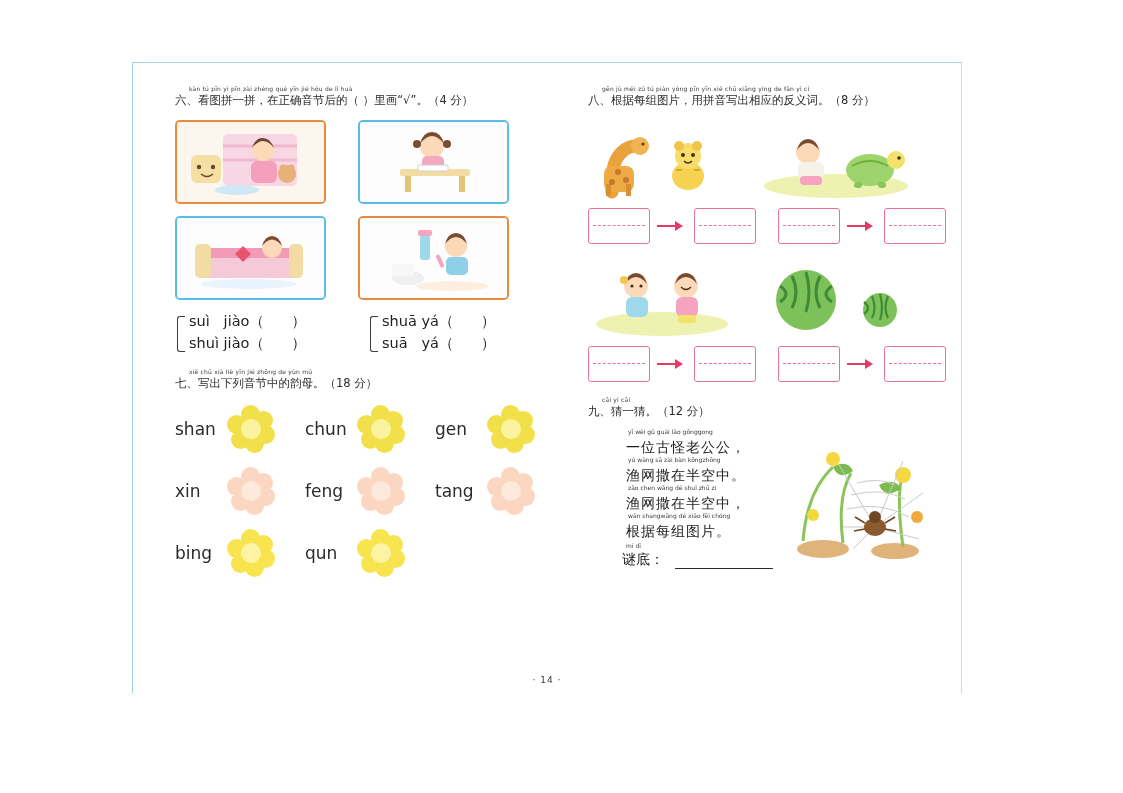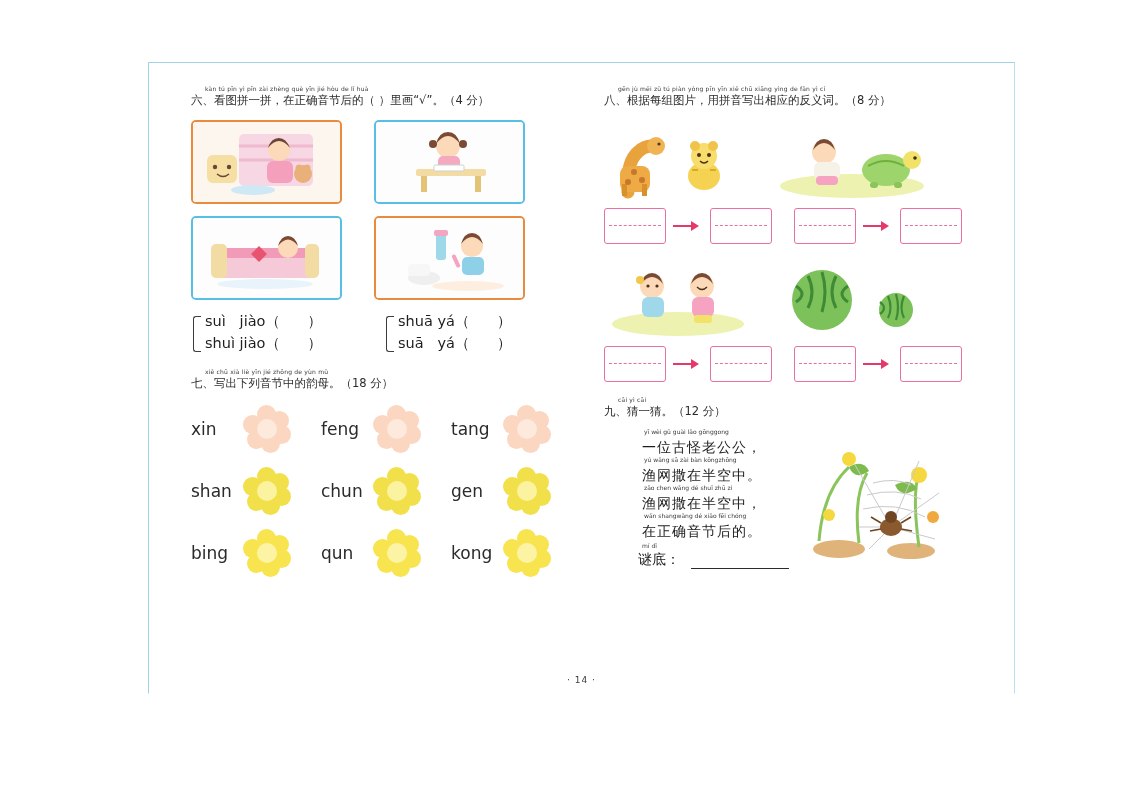--- a/index.html
+++ b/index.html
@@ -4,28 +4,27 @@
 <style>
   html,body{margin:0;padding:0;}
   body{
     width:1123px;height:793px;
     background:#ffffff;
     font-family:"DejaVu Sans","Liberation Sans",sans-serif;
     overflow:hidden;
   }
   .page{
     position:absolute;
-    left:148px;top:62px;
+    left:132px;top:62px;
     width:828px;height:630px;
     background:#ffffff;
     border-left:1px solid #9fd4e8;
     border-top:1px solid #9fd4e8;
     border-right:1px solid #b9e0ef;
     border-bottom:1px solid #ffffff;
-    padding-left:37px;
   }
   .col-left{position:absolute;left:42px;top:30px;width:390px;}
   .col-right{position:absolute;left:455px;top:30px;width:345px;}
 
   
   .sec-head{position:relative;font-size:11.5px;color:#2b2b2b;white-space:nowrap;}
   .sec-head .py{
     display:block;font-size:6px;color:#3a3a3a;letter-spacing:.2px;
     position:absolute;top:-8px;left:14px;white-space:nowrap;
   }
@@ -187,20 +186,59 @@
 
     <div class="sec-head" style="margin-top:22px;">
       <span class="py">xiě chū xià liè yīn jié zhōng de yùn mǔ</span>
       <span class="txt">七、写出下列音节中的韵母。（18 分）</span>
     </div>
 
     <div class="flower-grid">
 
       <div class="flower-line">
         <div class="flower-cell">
+          <span class="lab">shan</span>
+          <span class="flower">
+            <span class="petal" style="left:14px;top:0;background:#f2e04a"></span>
+            <span class="petal" style="left:27px;top:6px;background:#f2e04a"></span>
+            <span class="petal" style="left:29px;top:20px;background:#f2e04a"></span>
+            <span class="petal" style="left:18px;top:29px;background:#f2e04a"></span>
+            <span class="petal" style="left:4px;top:25px;background:#f2e04a"></span>
+            <span class="petal" style="left:0;top:10px;background:#f2e04a"></span>
+            <span class="fcenter" style="background:#fbf3a0"></span>
+          </span>
+        </div>
+        <div class="flower-cell">
+          <span class="lab">chun</span>
+          <span class="flower">
+            <span class="petal" style="left:14px;top:0;background:#f2e04a"></span>
+            <span class="petal" style="left:27px;top:6px;background:#f2e04a"></span>
+            <span class="petal" style="left:29px;top:20px;background:#f2e04a"></span>
+            <span class="petal" style="left:18px;top:29px;background:#f2e04a"></span>
+            <span class="petal" style="left:4px;top:25px;background:#f2e04a"></span>
+            <span class="petal" style="left:0;top:10px;background:#f2e04a"></span>
+            <span class="fcenter" style="background:#fbf3a0"></span>
+          </span>
+        </div>
+        <div class="flower-cell">
+          <span class="lab">gen</span>
+          <span class="flower">
+            <span class="petal" style="left:14px;top:0;background:#f2e04a"></span>
+            <span class="petal" style="left:27px;top:6px;background:#f2e04a"></span>
+            <span class="petal" style="left:29px;top:20px;background:#f2e04a"></span>
+            <span class="petal" style="left:18px;top:29px;background:#f2e04a"></span>
+            <span class="petal" style="left:4px;top:25px;background:#f2e04a"></span>
+            <span class="petal" style="left:0;top:10px;background:#f2e04a"></span>
+            <span class="fcenter" style="background:#fbf3a0"></span>
+          </span>
+        </div>
+      </div>
+
+      <div class="flower-line">
+        <div class="flower-cell">
           <span class="lab">xin</span>
           <span class="flower">
             <span class="petal" style="left:14px;top:0;background:#fbd6c0"></span>
             <span class="petal" style="left:27px;top:6px;background:#fbd6c0"></span>
             <span class="petal" style="left:29px;top:20px;background:#fbd6c0"></span>
             <span class="petal" style="left:18px;top:29px;background:#fbd6c0"></span>
             <span class="petal" style="left:4px;top:25px;background:#fbd6c0"></span>
             <span class="petal" style="left:0;top:10px;background:#fbd6c0"></span>
             <span class="fcenter" style="background:#fdeadd"></span>
           </span>
@@ -226,84 +264,33 @@
             <span class="petal" style="left:18px;top:29px;background:#fbd6c0"></span>
             <span class="petal" style="left:4px;top:25px;background:#fbd6c0"></span>
             <span class="petal" style="left:0;top:10px;background:#fbd6c0"></span>
             <span class="fcenter" style="background:#fdeadd"></span>
           </span>
         </div>
       </div>
 
       <div class="flower-line">
         <div class="flower-cell">
-          <span class="lab">shan</span>
-          <span class="flower">
-            <span class="petal" style="left:14px;top:0;background:#f2e04a"></span>
-            <span class="petal" style="left:27px;top:6px;background:#f2e04a"></span>
-            <span class="petal" style="left:29px;top:20px;background:#f2e04a"></span>
-            <span class="petal" style="left:18px;top:29px;background:#f2e04a"></span>
-            <span class="petal" style="left:4px;top:25px;background:#f2e04a"></span>
-            <span class="petal" style="left:0;top:10px;background:#f2e04a"></span>
-            <span class="fcenter" style="background:#fbf3a0"></span>
-          </span>
-        </div>
-        <div class="flower-cell">
-          <span class="lab">chun</span>
-          <span class="flower">
-            <span class="petal" style="left:14px;top:0;background:#f2e04a"></span>
-            <span class="petal" style="left:27px;top:6px;background:#f2e04a"></span>
-            <span class="petal" style="left:29px;top:20px;background:#f2e04a"></span>
-            <span class="petal" style="left:18px;top:29px;background:#f2e04a"></span>
-            <span class="petal" style="left:4px;top:25px;background:#f2e04a"></span>
-            <span class="petal" style="left:0;top:10px;background:#f2e04a"></span>
-            <span class="fcenter" style="background:#fbf3a0"></span>
-          </span>
-        </div>
-        <div class="flower-cell">
-          <span class="lab">gen</span>
-          <span class="flower">
-            <span class="petal" style="left:14px;top:0;background:#f2e04a"></span>
-            <span class="petal" style="left:27px;top:6px;background:#f2e04a"></span>
-            <span class="petal" style="left:29px;top:20px;background:#f2e04a"></span>
-            <span class="petal" style="left:18px;top:29px;background:#f2e04a"></span>
-            <span class="petal" style="left:4px;top:25px;background:#f2e04a"></span>
-            <span class="petal" style="left:0;top:10px;background:#f2e04a"></span>
-            <span class="fcenter" style="background:#fbf3a0"></span>
-          </span>
-        </div>
-      </div>
-
-      <div class="flower-line">
-        <div class="flower-cell">
           <span class="lab">bing</span>
           <span class="flower">
             <span class="petal" style="left:14px;top:0;background:#f7e44f"></span>
             <span class="petal" style="left:27px;top:6px;background:#f7e44f"></span>
             <span class="petal" style="left:29px;top:20px;background:#f7e44f"></span>
             <span class="petal" style="left:18px;top:29px;background:#f7e44f"></span>
             <span class="petal" style="left:4px;top:25px;background:#f7e44f"></span>
             <span class="petal" style="left:0;top:10px;background:#f7e44f"></span>
             <span class="fcenter" style="background:#fcf4a4"></span>
           </span>
         </div>
         <div class="flower-cell">
           <span class="lab">qun</span>
-          <span class="flower">
-            <span class="petal" style="left:14px;top:0;background:#f7e44f"></span>
-            <span class="petal" style="left:27px;top:6px;background:#f7e44f"></span>
-            <span class="petal" style="left:29px;top:20px;background:#f7e44f"></span>
-            <span class="petal" style="left:18px;top:29px;background:#f7e44f"></span>
-            <span class="petal" style="left:4px;top:25px;background:#f7e44f"></span>
-            <span class="petal" style="left:0;top:10px;background:#f7e44f"></span>
-            <span class="fcenter" style="background:#fcf4a4"></span>
-          </span>
-        </div>
-        <div class="flower-cell">
-          <span class="lab">kong</span>
           <span class="flower">
             <span class="petal" style="left:14px;top:0;background:#f7e44f"></span>
             <span class="petal" style="left:27px;top:6px;background:#f7e44f"></span>
             <span class="petal" style="left:29px;top:20px;background:#f7e44f"></span>
             <span class="petal" style="left:18px;top:29px;background:#f7e44f"></span>
             <span class="petal" style="left:4px;top:25px;background:#f7e44f"></span>
             <span class="petal" style="left:0;top:10px;background:#f7e44f"></span>
             <span class="fcenter" style="background:#fcf4a4"></span>
           </span>
         </div>
@@ -428,21 +415,21 @@
         <div class="rline">
           <span class="py">yú wǎng sā zài bàn kōngzhōng</span>
           <span class="han">渔网撒在半空中。</span>
         </div>
         <div class="rline">
           <span class="py">zǎo chen wǎng dé shuǐ zhū zi</span>
           <span class="han">渔网撒在半空中，</span>
         </div>
         <div class="rline">
           <span class="py">wǎn shangwǎng dé xiǎo fēi chóng</span>
-          <span class="han">在正确音节后的。</span>
+          <span class="han">根据每组图片。</span>
         </div>
         <div class="mdline">
           <span class="py">mí dǐ</span>
           <span class="han">谜底：</span>
           <span class="blankline"></span>
         </div>
       </div>
 
       <div style="width:150px;">
         <svg width="150" height="130" viewBox="0 0 150 130">

